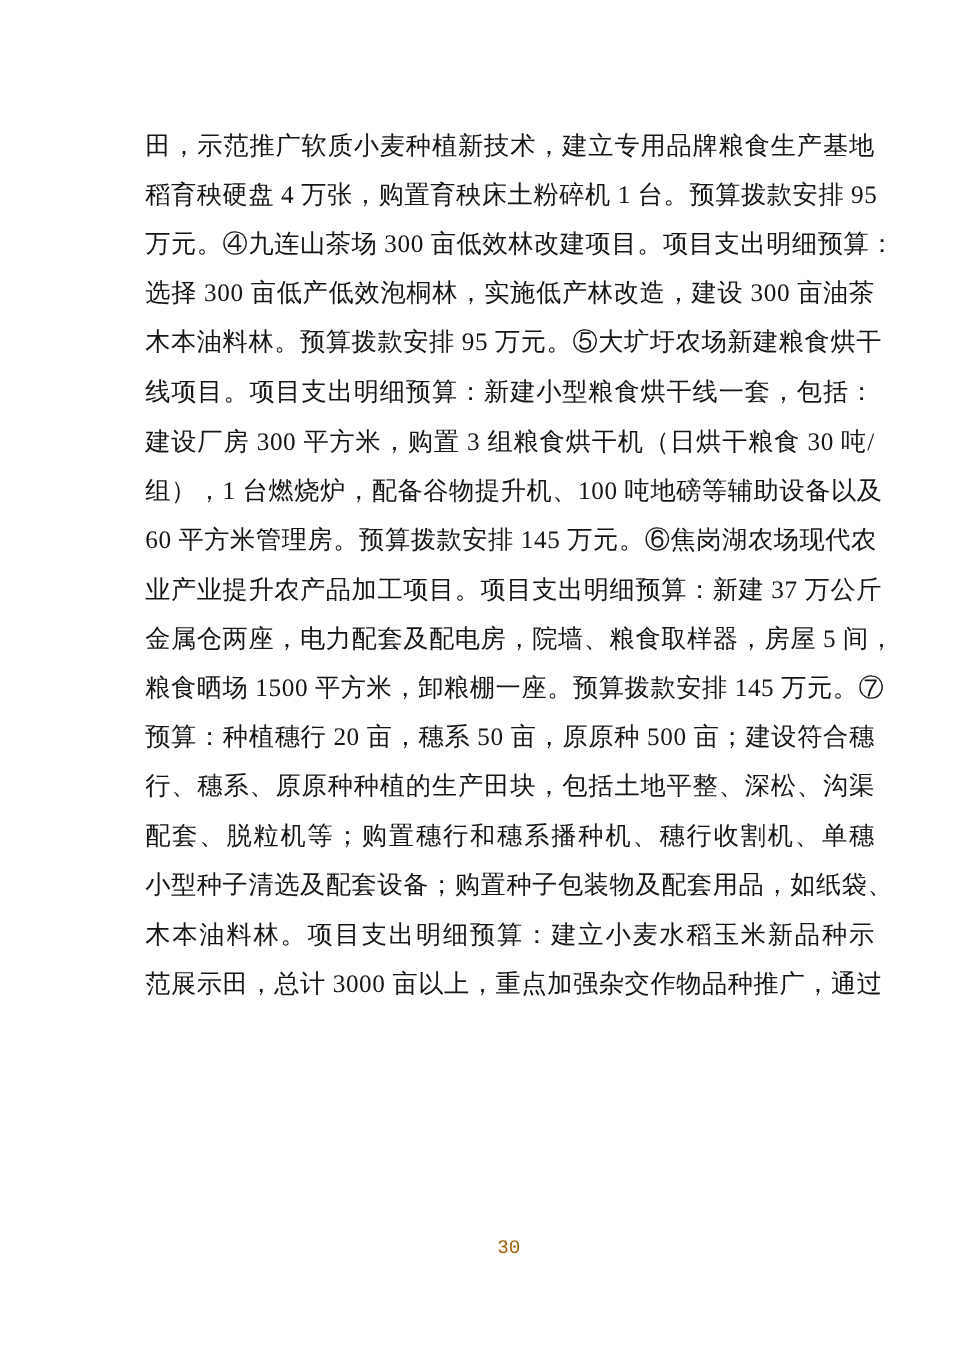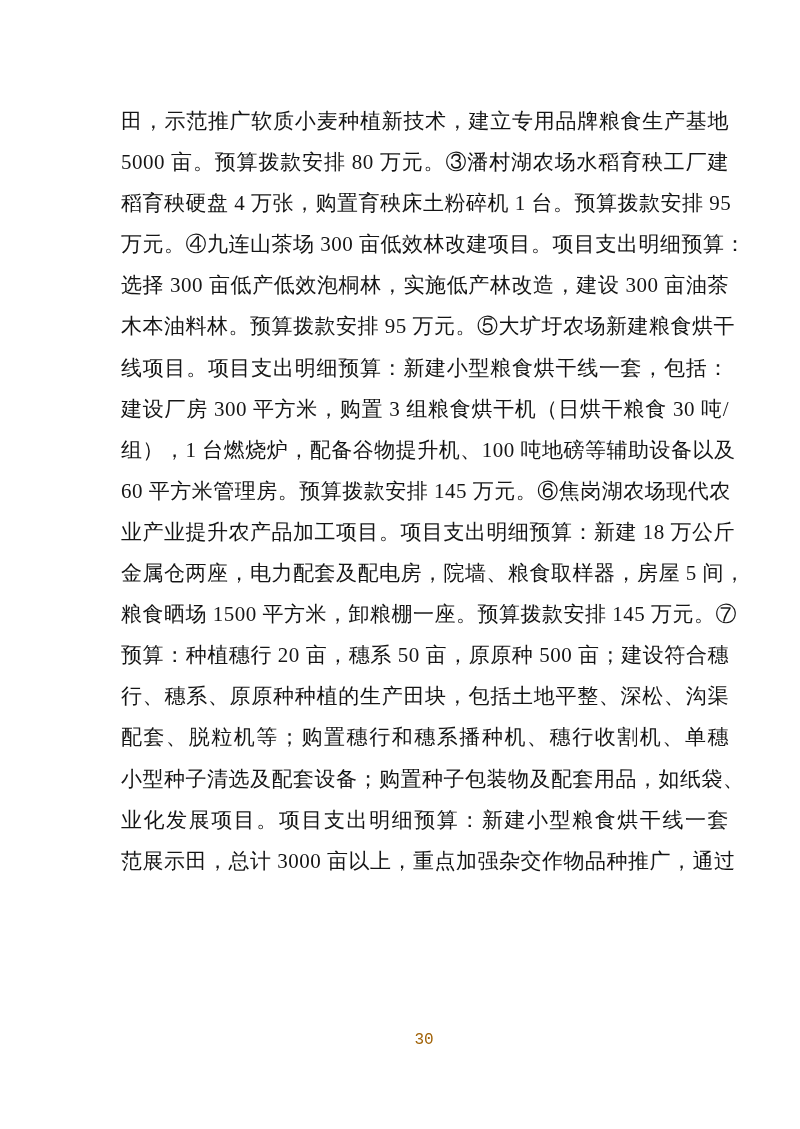--- a/index.html
+++ b/index.html
@@ -44,33 +44,32 @@
     color: #a16207;
     font-family: Liberation Mono, monospace;
   }
 </style>
 </head>
 <body>
 
 <div class="page">
   <div class="text-block">
     <div class="line">田，示范推广软质小麦种植新技术，建立专用品牌粮食生产基地</div>
-    <div class="line">5000 亩。预算拨款安排 80 万元。③潘村湖农场水稻育秧工厂建</div>
     <div class="line">稻育秧硬盘 4 万张，购置育秧床土粉碎机 1 台。预算拨款安排 95</div>
     <div class="line">万元。④九连山茶场 300 亩低效林改建项目。项目支出明细预算：</div>
     <div class="line">选择 300 亩低产低效泡桐林，实施低产林改造，建设 300 亩油茶</div>
     <div class="line">木本油料林。预算拨款安排 95 万元。⑤大圹圩农场新建粮食烘干</div>
     <div class="line">线项目。项目支出明细预算：新建小型粮食烘干线一套，包括：</div>
     <div class="line">建设厂房 300 平方米，购置 3 组粮食烘干机（日烘干粮食 30 吨/</div>
     <div class="line">组），1 台燃烧炉，配备谷物提升机、100 吨地磅等辅助设备以及</div>
     <div class="line">60 平方米管理房。预算拨款安排 145 万元。⑥焦岗湖农场现代农</div>
-    <div class="line">业产业提升农产品加工项目。项目支出明细预算：新建 18 万公斤</div>
+    <div class="line">业产业提升农产品加工项目。项目支出明细预算：新建 37 万公斤</div>
     <div class="line">金属仓两座，电力配套及配电房，院墙、粮食取样器，房屋 5 间，</div>
     <div class="line">粮食晒场 1500 平方米，卸粮棚一座。预算拨款安排 145 万元。⑦</div>
     <div class="line">预算：种植穗行 20 亩，穗系 50 亩，原原种 500 亩；建设符合穗</div>
     <div class="line">行、穗系、原原种种植的生产田块，包括土地平整、深松、沟渠</div>
     <div class="line">配套、脱粒机等；购置穗行和穗系播种机、穗行收割机、单穗</div>
     <div class="line">小型种子清选及配套设备；购置种子包装物及配套用品，如纸袋、</div>
-    <div class="line">业化发展项目。项目支出明细预算：新建小型粮食烘干线一套</div>
+    <div class="line">木本油料林。项目支出明细预算：建立小麦水稻玉米新品种示</div>
     <div class="line">范展示田，总计 3000 亩以上，重点加强杂交作物品种推广，通过</div>
   </div>
   <div class="page-number">30</div>
 </div>
 
 </body></html>

